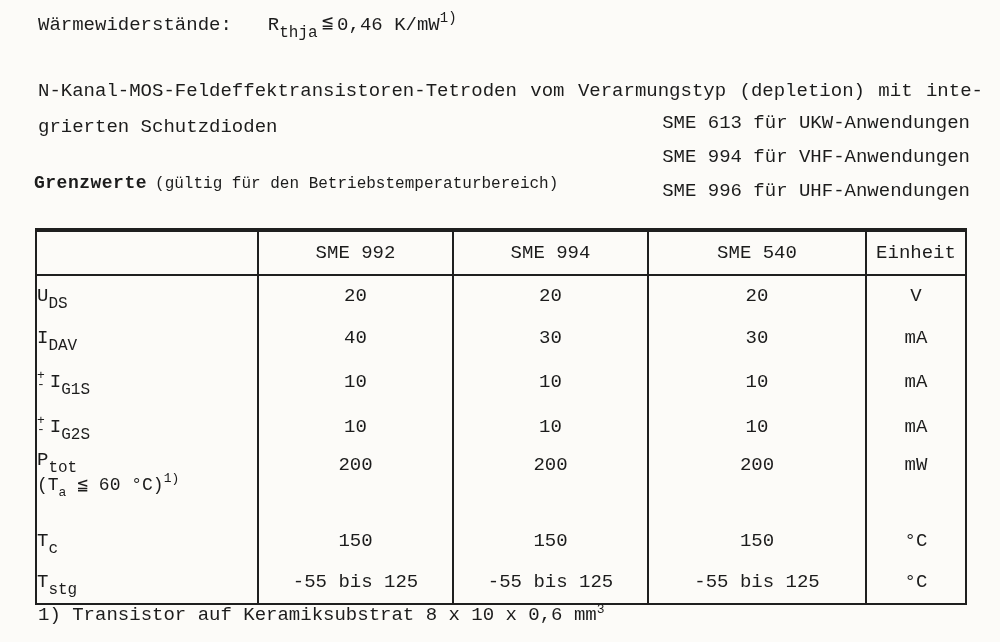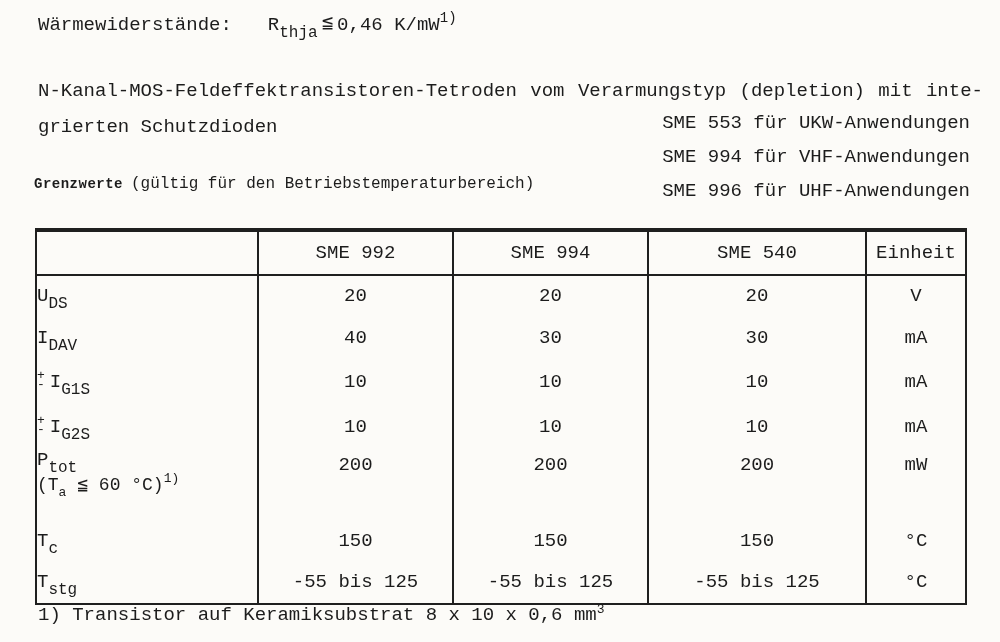--- a/index.html
+++ b/index.html
@@ -28,21 +28,21 @@
   .desc-line2 { left: 38px; top: 116px; }
 
   
   .app-line { right: 30px; text-align: right; }
   .app-1 { top: 112px; }
   .app-2 { top: 146px; }
   .app-3 { top: 180px; }
 
   
   .limits-heading { left: 34px; top: 172px; }
-  .limits-title { font-weight: bold; font-size: 14px; letter-spacing: 0.5px; }
+  .limits-title { font-weight: bold; font-size: 18px; letter-spacing: 0.5px; }
   .limits-subtitle { font-size: 16px; margin-left: 8px; }
 
   
   .limits-table-wrap { position: absolute; left: 35px; top: 228px; }
   table.limits {
     border-collapse: collapse;
     table-layout: fixed;
     width: 930px;
     font-size: 19px;
     color: #1c1c1c;
@@ -96,21 +96,21 @@
 <div class="page">
 
   <div class="abs thermal-line">
     <span>Wärmewiderstände:</span><span class="t-formula"><span>R</span><span class="sub">thja</span><span class="rel">≦</span><span>0,46</span>
       <span>K/mW</span><span class="sup">1)</span></span>
   </div>
 
   <div class="abs desc-line2">grierten Schutzdioden</div>
   <div class="abs desc-line1">N-Kanal-MOS-Feldeffektransistoren-Tetroden vom Verarmungstyp (depletion) mit inte-</div>
 
-  <div class="abs app-line app-1">SME 553 für UKW-Anwendungen</div>
+  <div class="abs app-line app-1">SME 613 für UKW-Anwendungen</div>
   <div class="abs app-line app-2">SME 994 für VHF-Anwendungen</div>
   <div class="abs app-line app-3">SME 996 für UHF-Anwendungen</div>
 
   <div class="abs limits-heading">
     <span class="limits-title">Grenzwerte</span><span class="limits-subtitle">(gültig für den Betriebstemperaturbereich)</span>
   </div>
 
   <div class="limits-table-wrap">
     <table class="limits">
       <colgroup>

